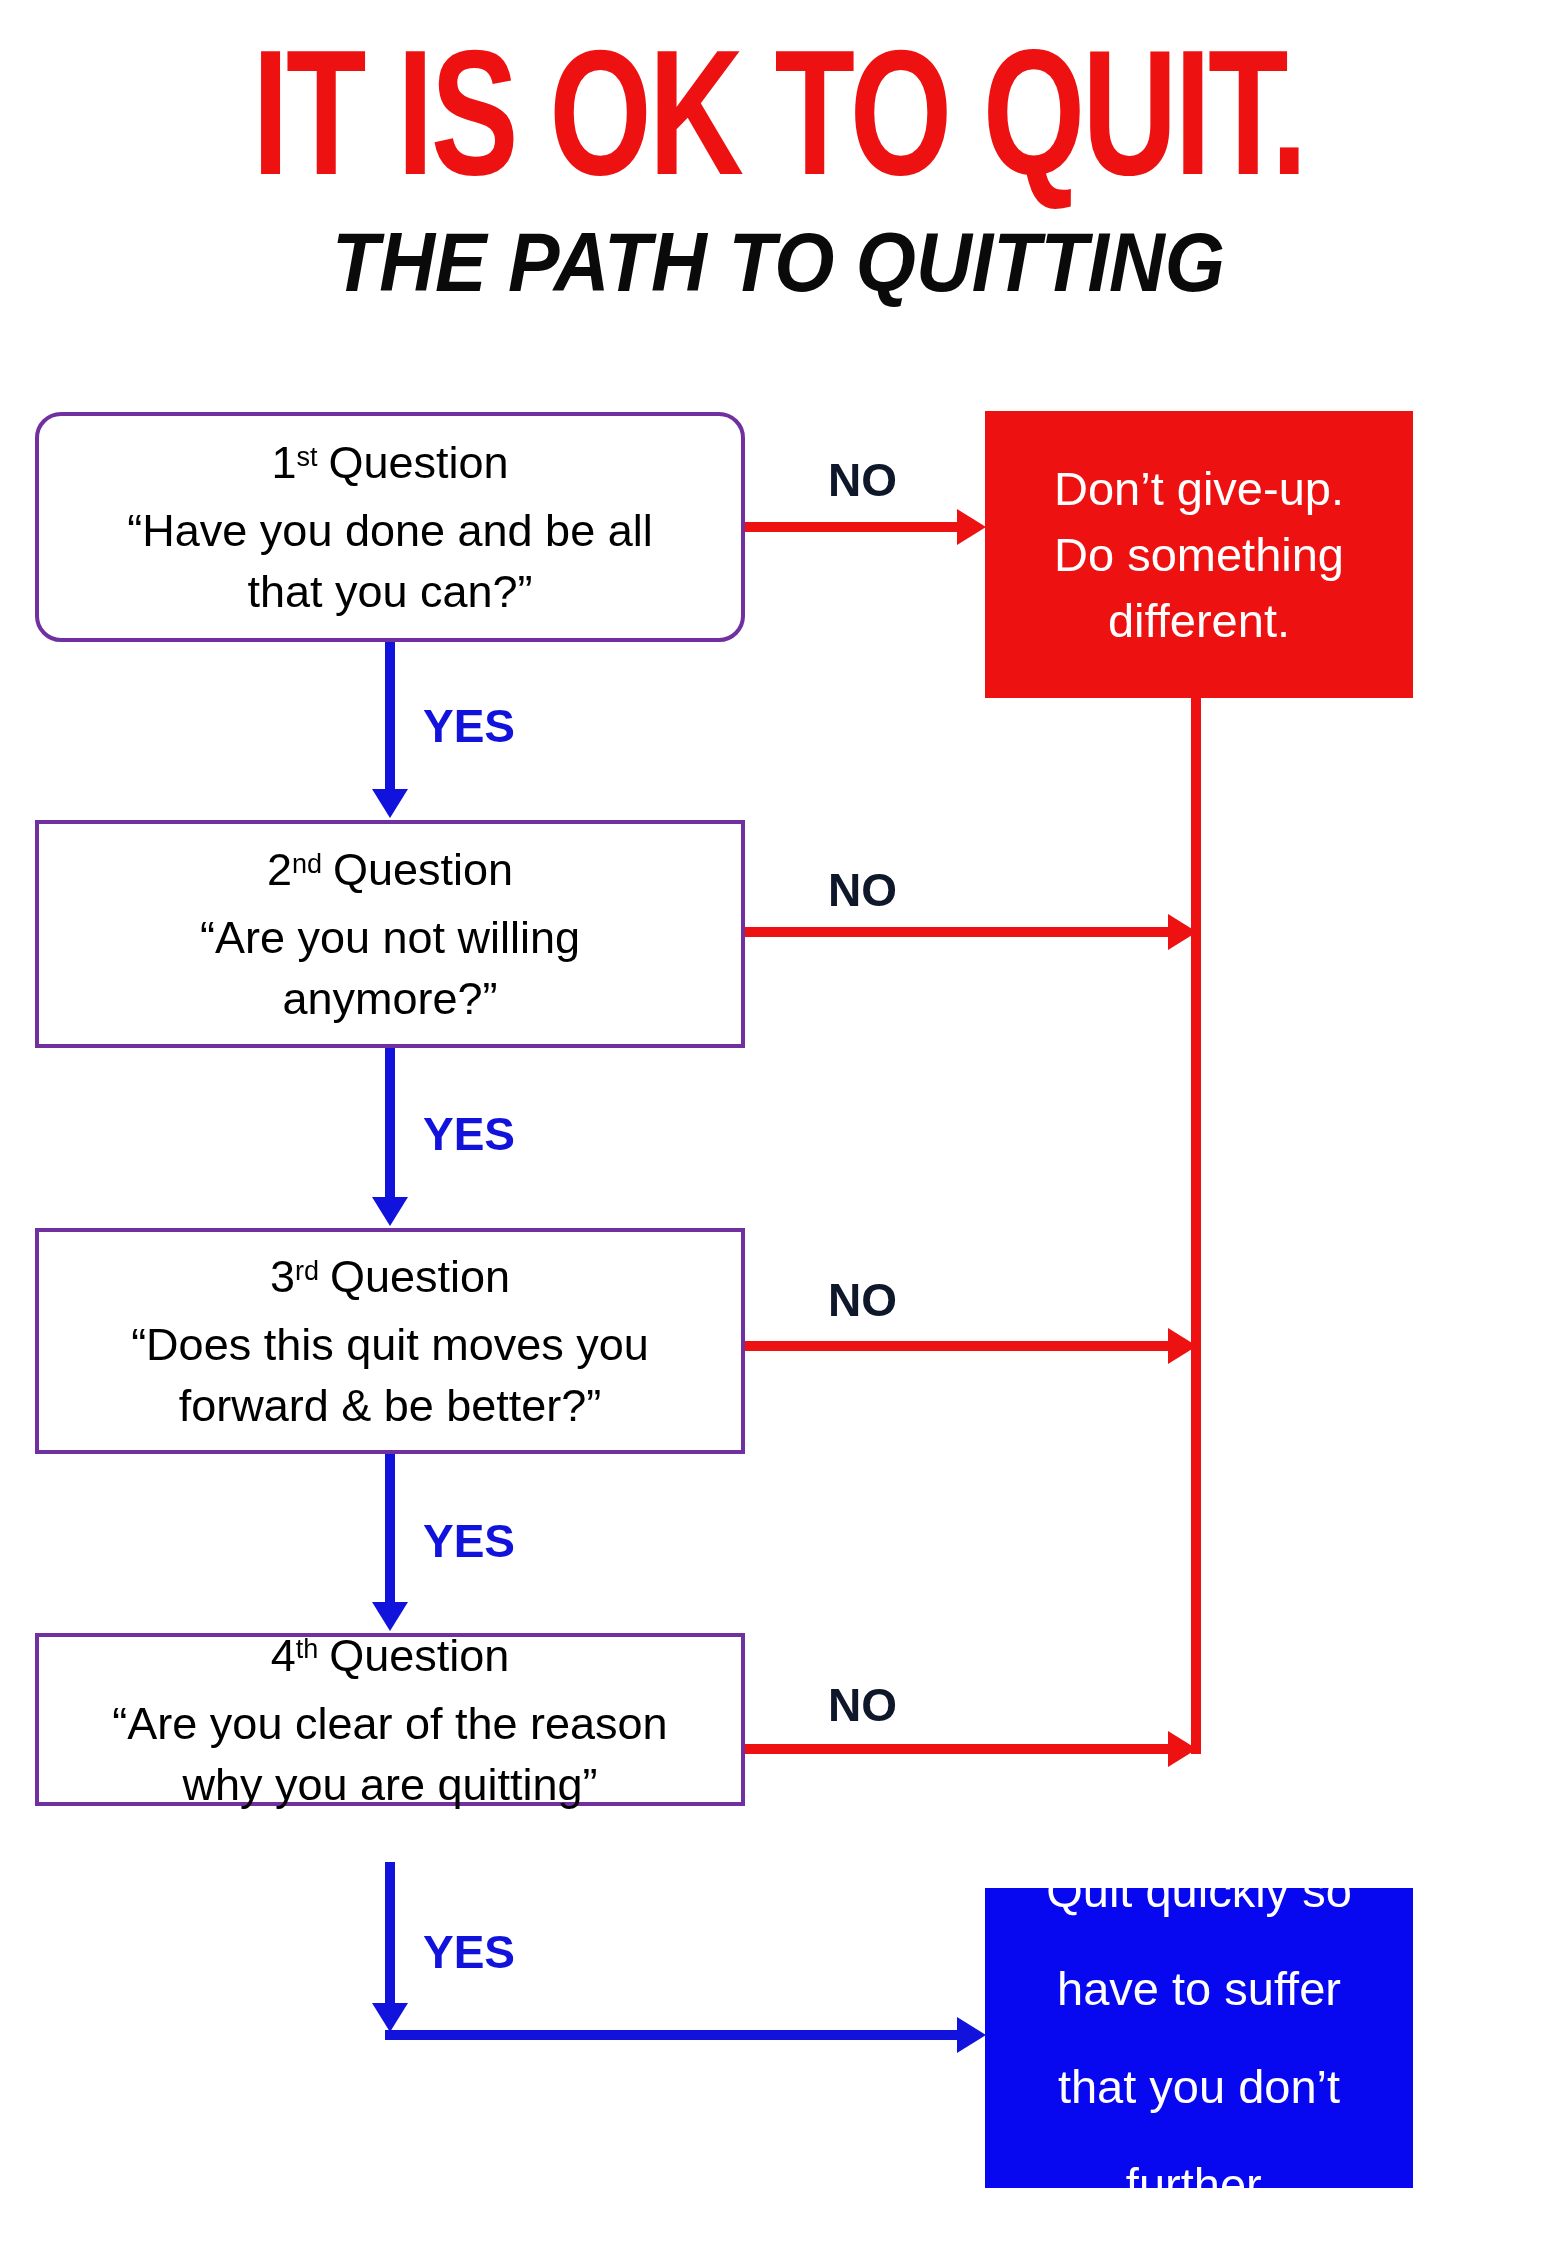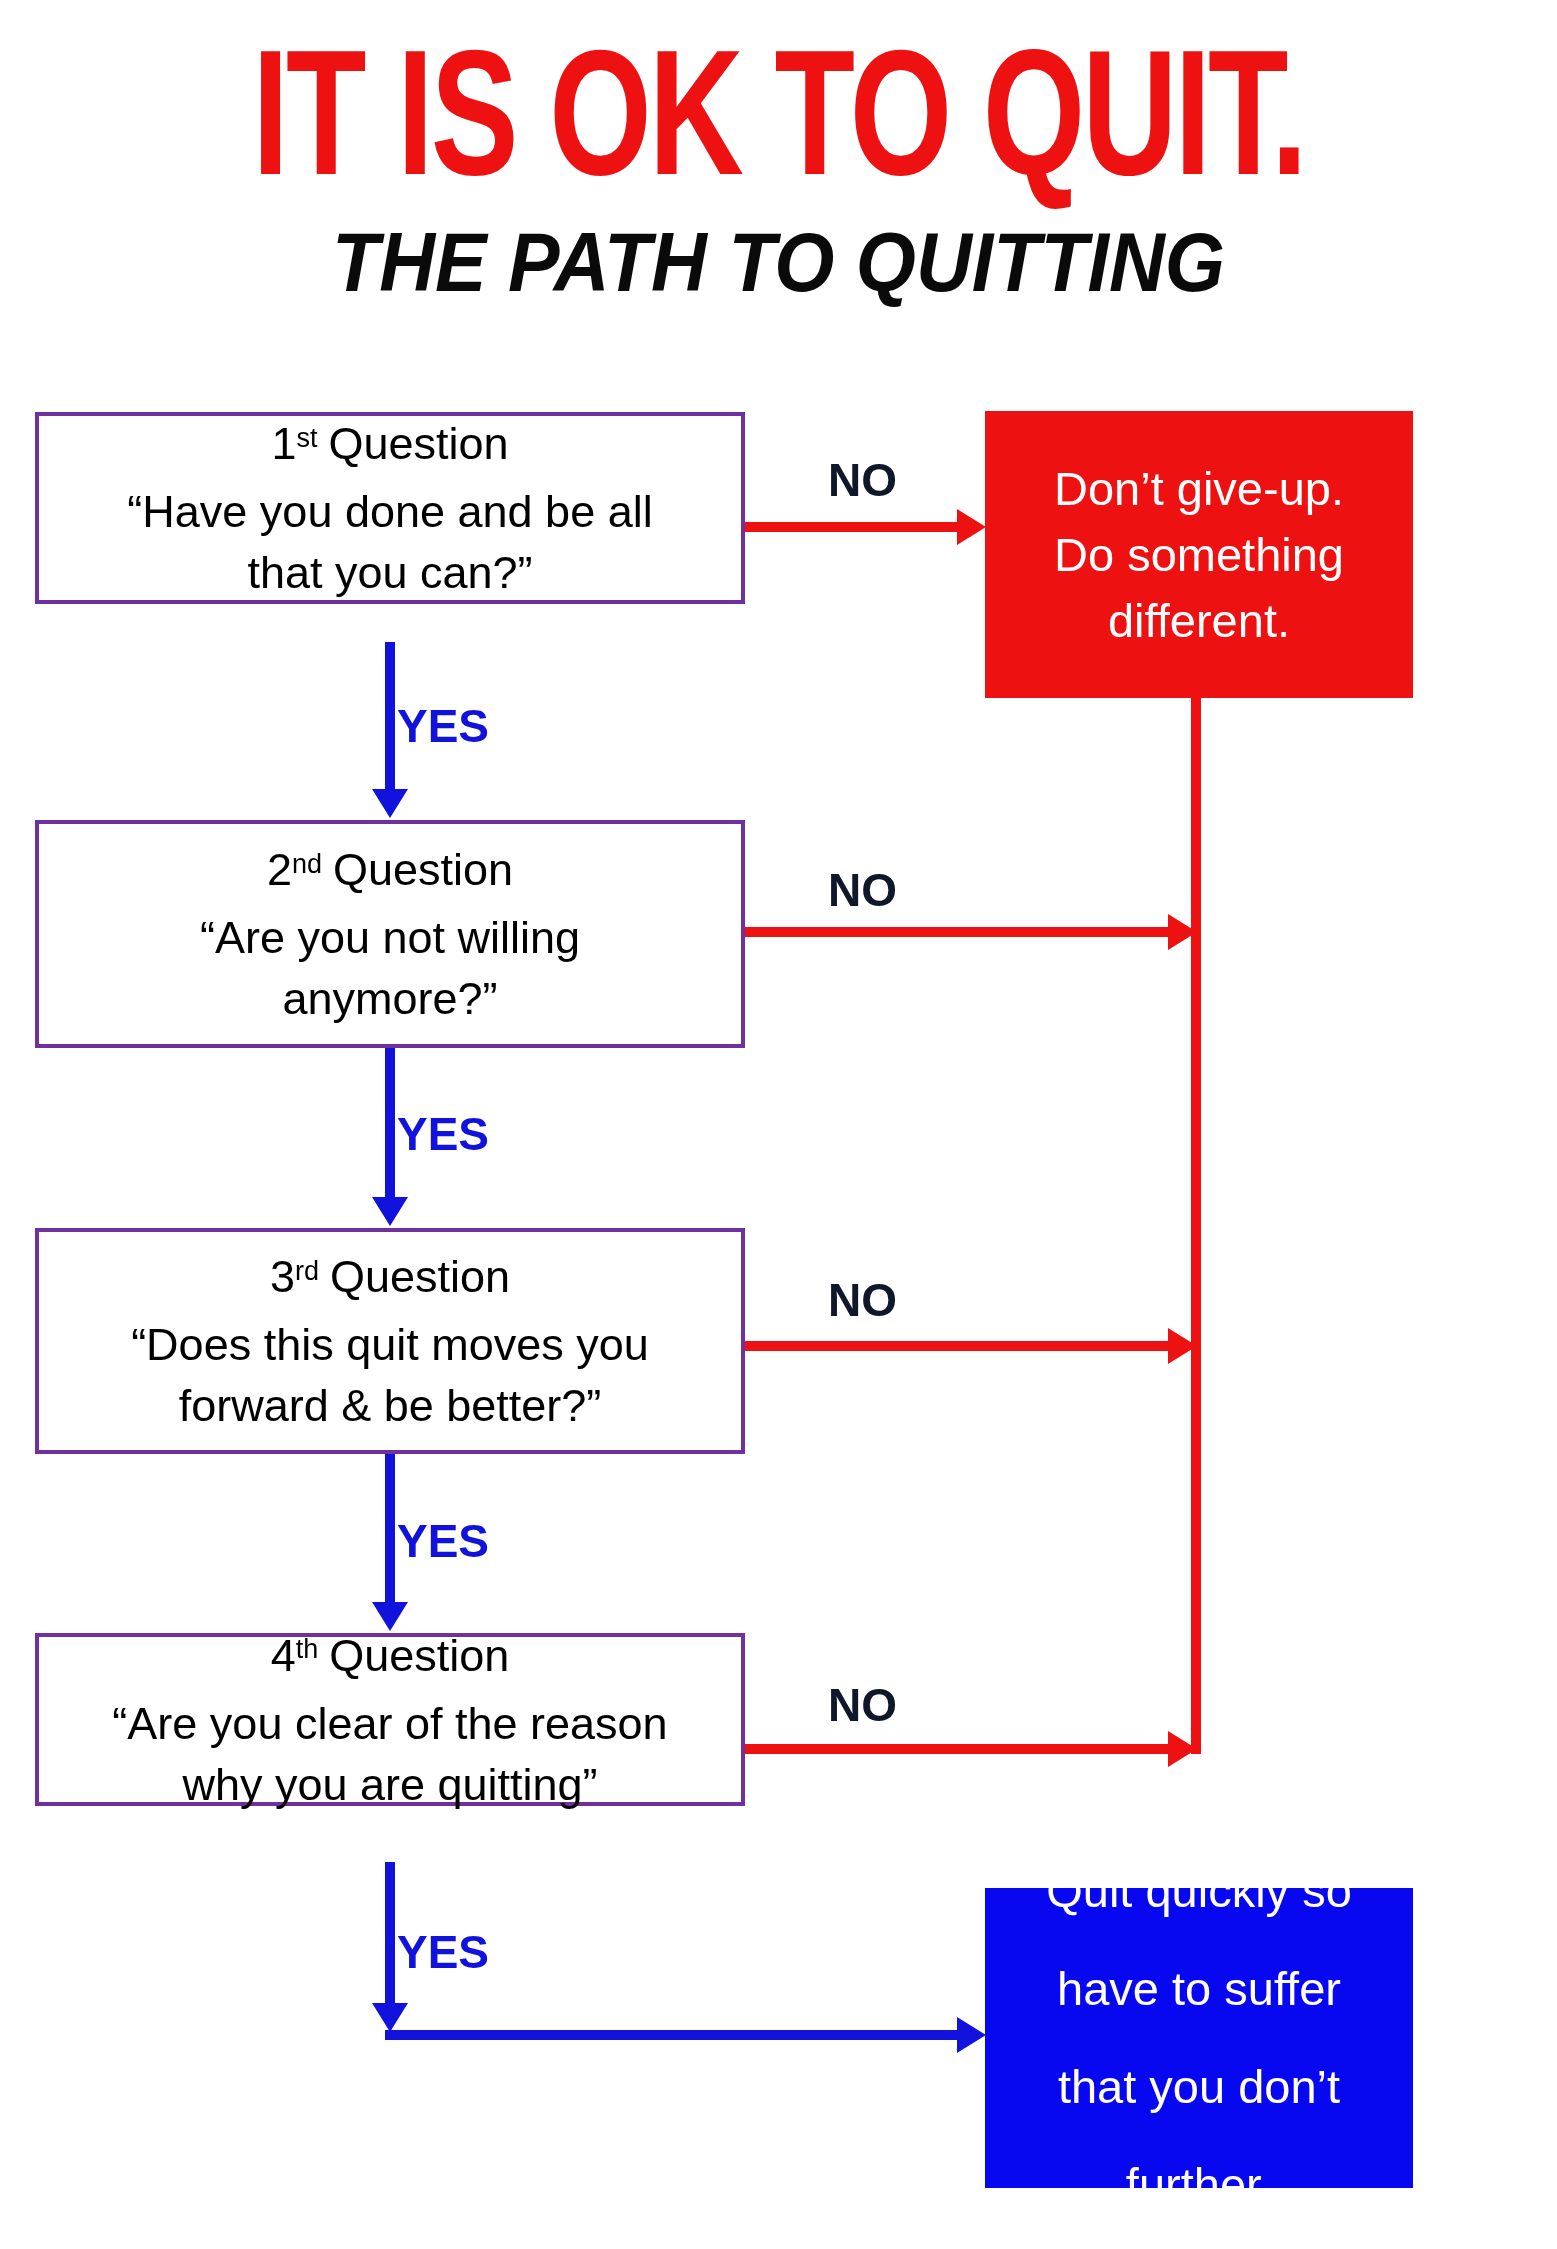--- a/index.html
+++ b/index.html
@@ -100,36 +100,36 @@
   .no-label {
     position: absolute;
     left: 828px;
     color: #0f172a;
     font-size: 46px;
     font-weight: bold;
     line-height: 48px;
   }
   .yes-label {
     position: absolute;
-    left: 397px;
+    left: 423px;
     color: #1212dd;
     font-size: 46px;
     font-weight: bold;
     line-height: 48px;
   }
 </style>
 </head>
 <body>
 
 <div id="canvas">
 
   <div class="main-title">IT IS OK TO QUIT.</div>
   <div class="sub-title">THE PATH TO QUITTING</div>
 
-  <div class="qbox" style="top:412px;height:192px;">
+  <div class="qbox" style="top:412px;height:230px;border-radius:26px;">
     <span>
       <span>1</span><sup>st</sup><span class="q-label">Question</span>
     </span>
     <span class="q-line">“Have you done and be all</span>
     <span class="q-line">that you can?”</span>
   </div>
 
   <div class="qbox" style="top:820px;height:228px;">
     <span>
       <span>2</span><sup>nd</sup><span class="q-label">Question</span>

